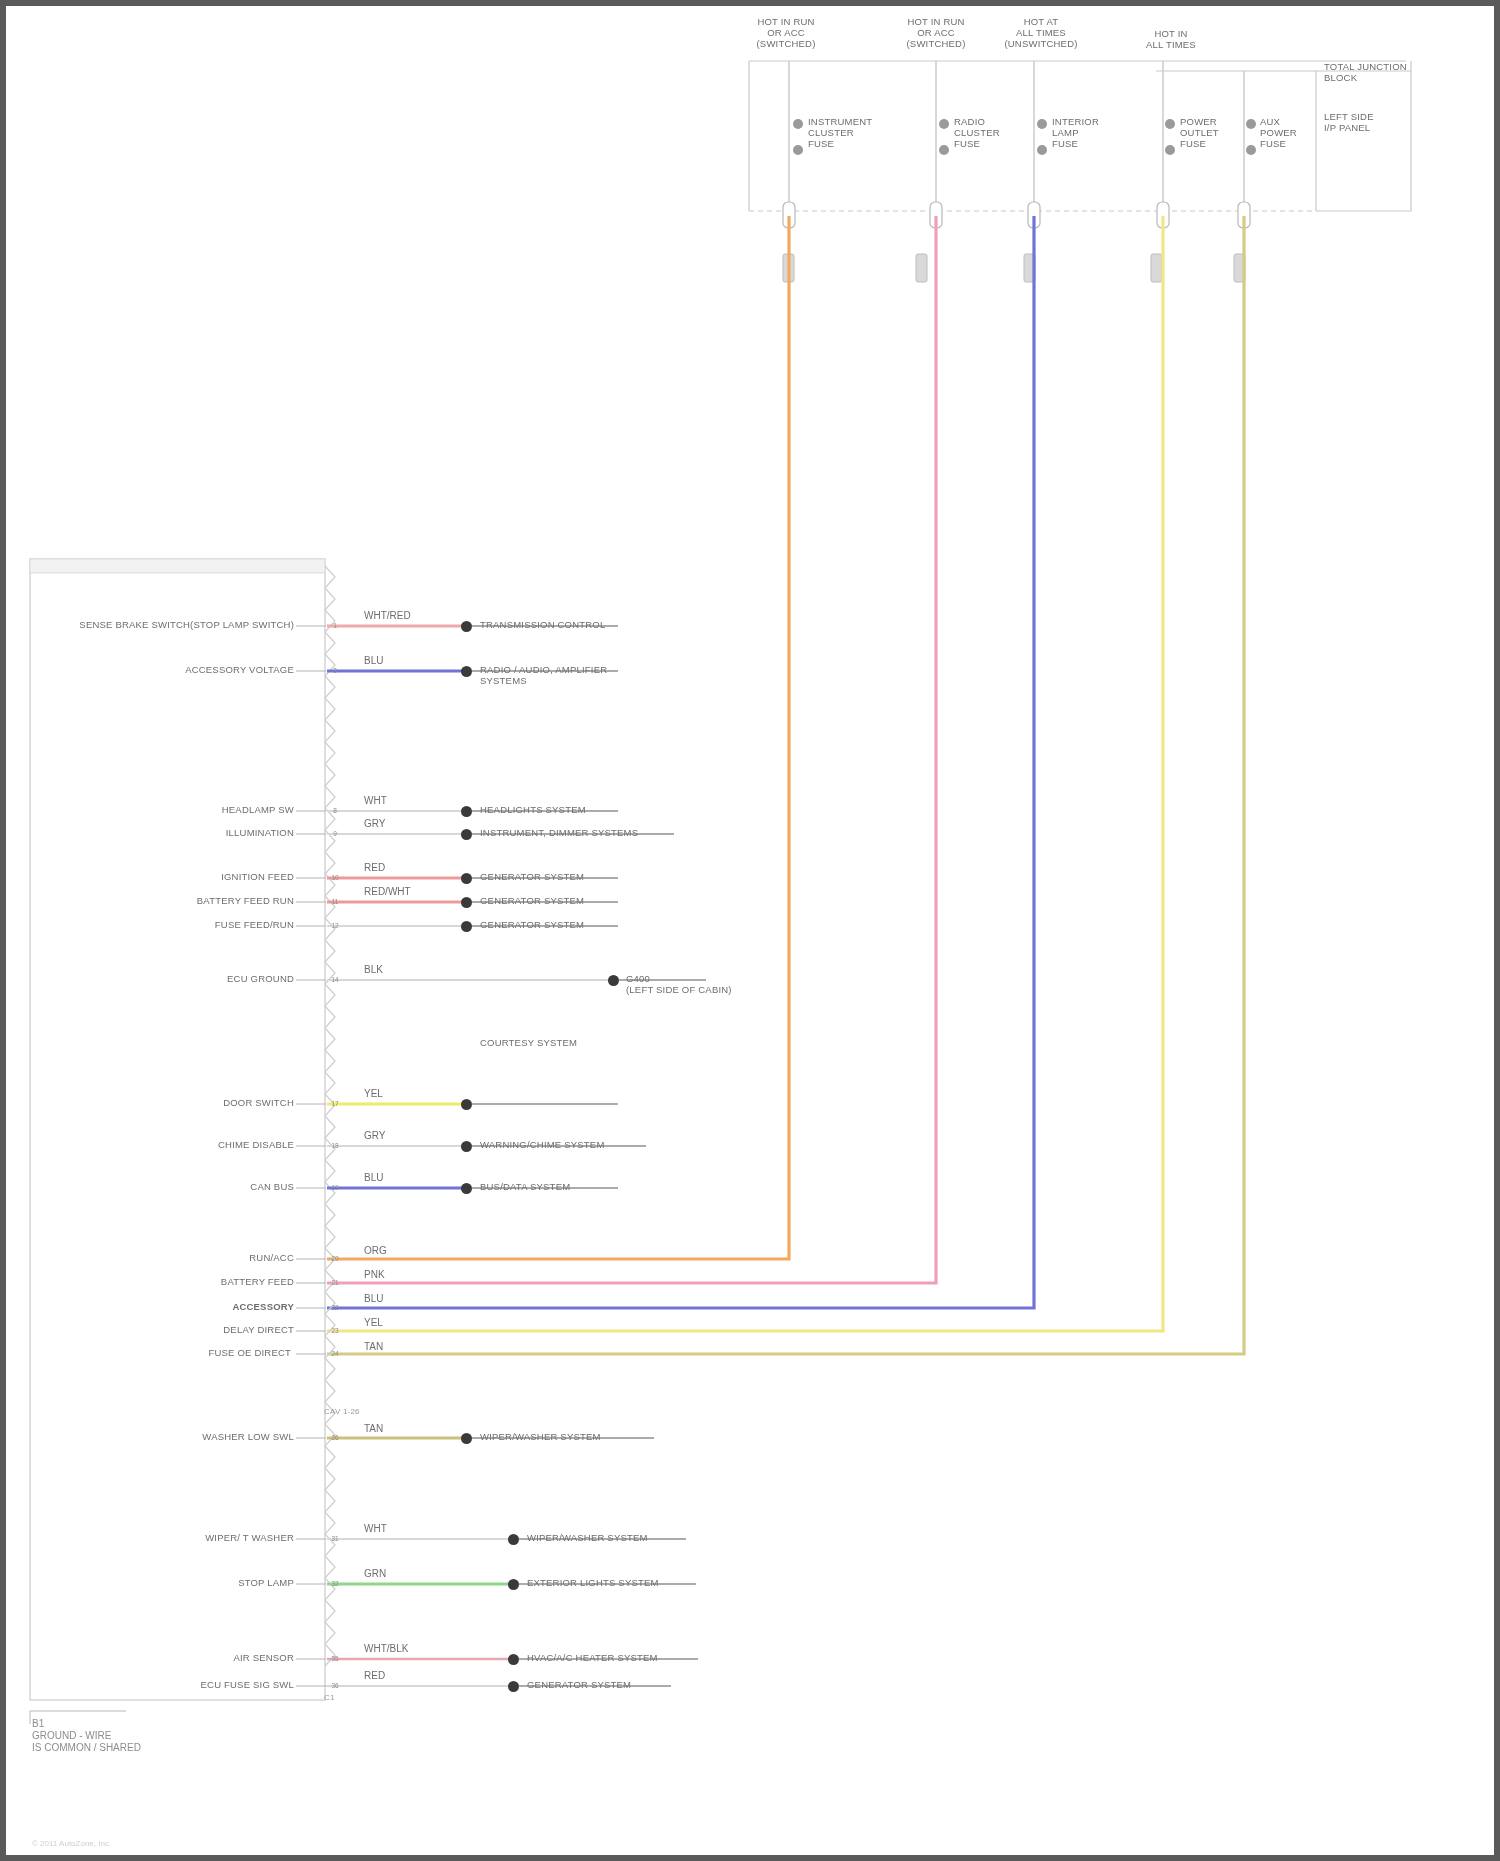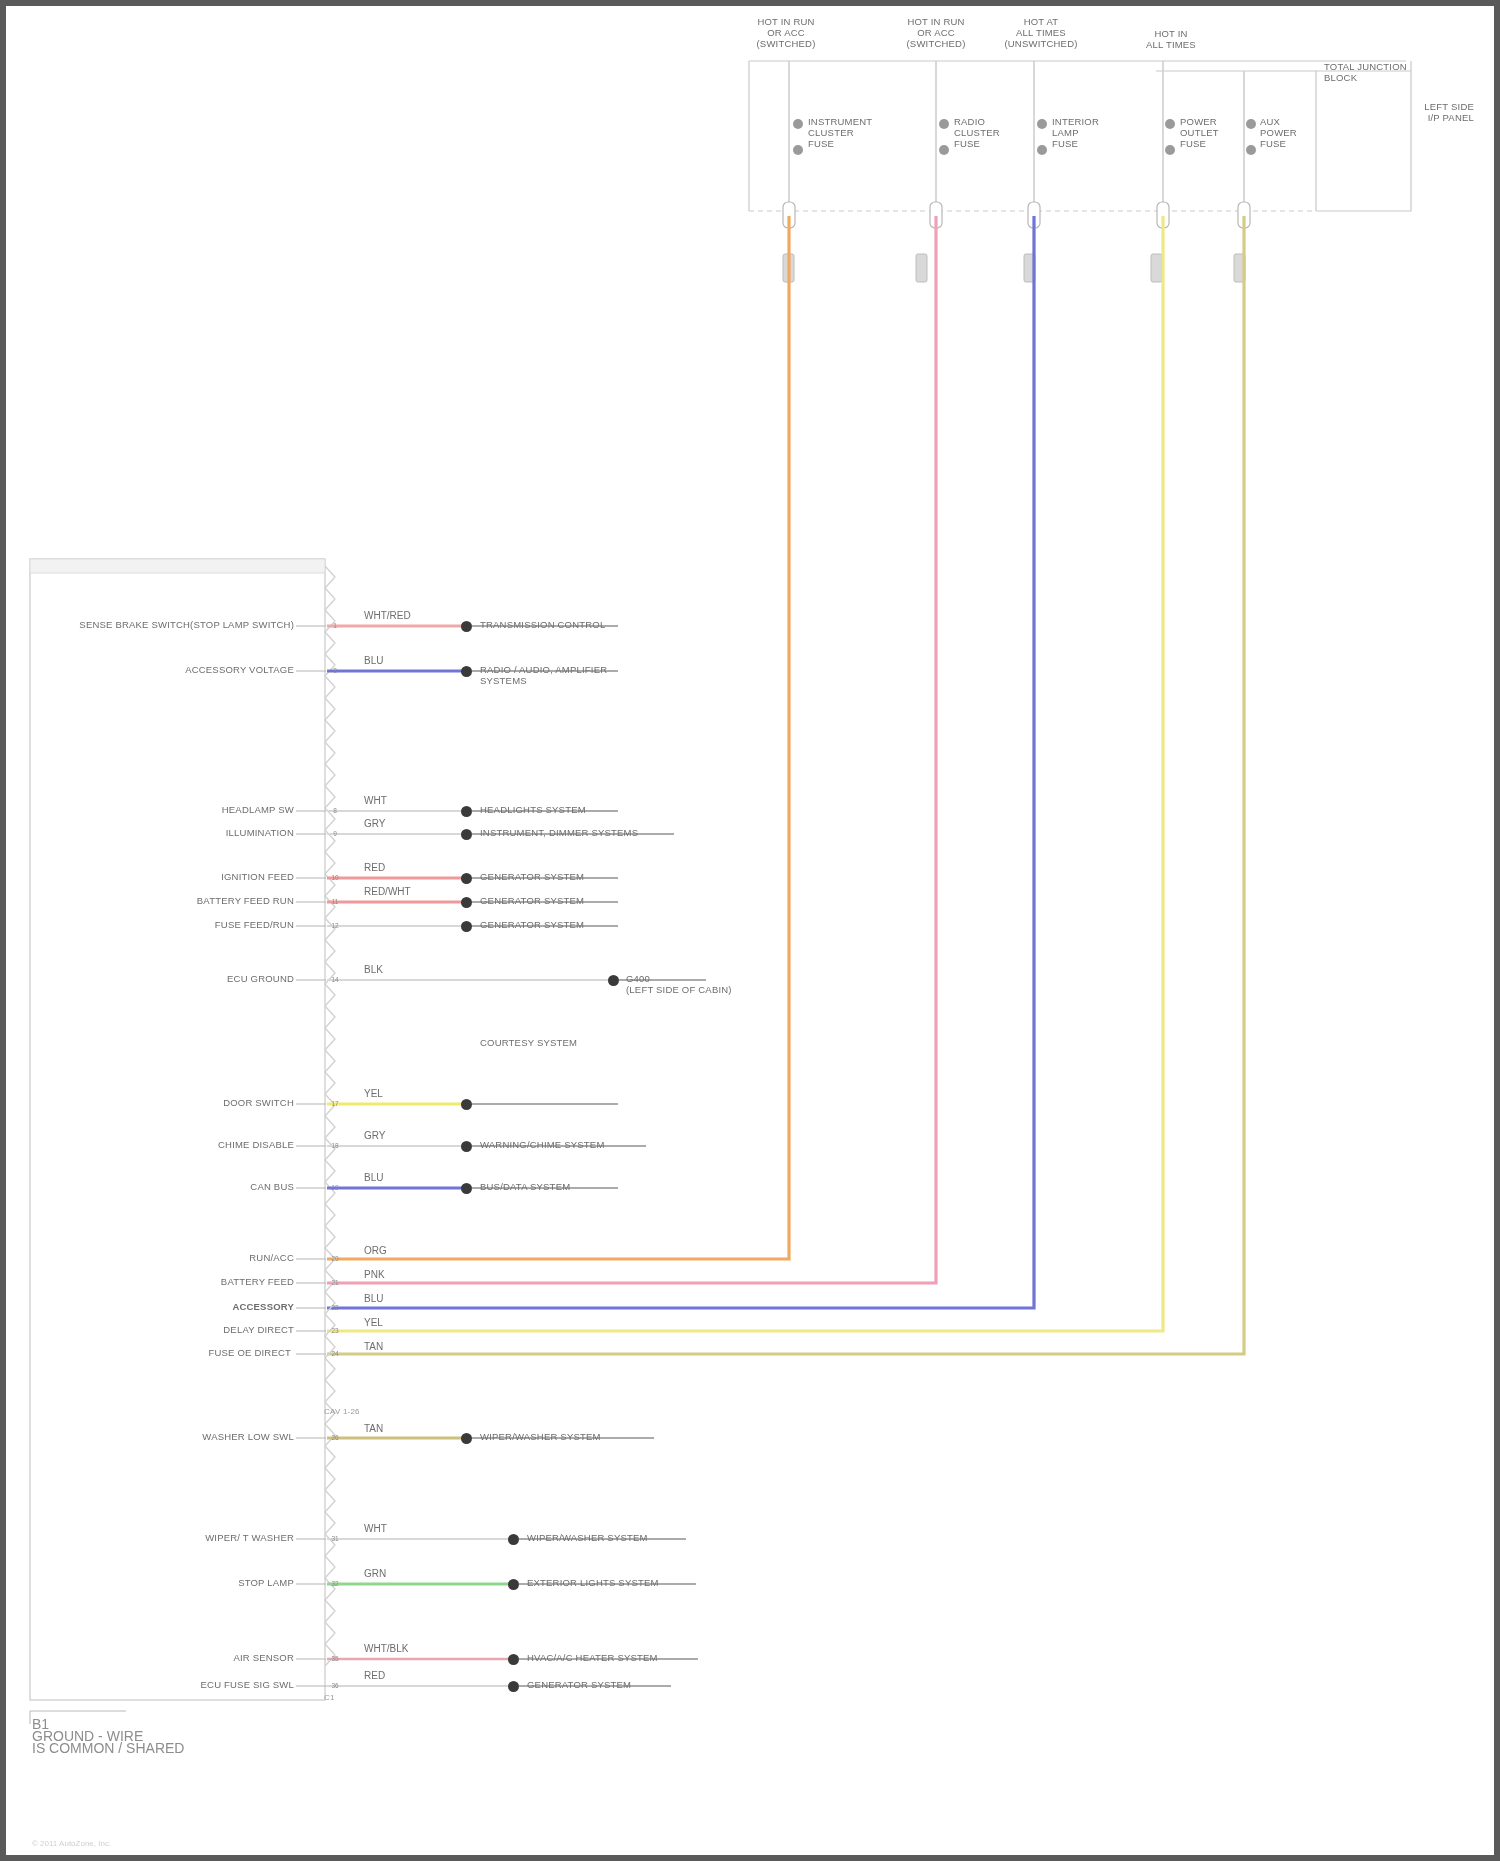--- a/index.html
+++ b/index.html
@@ -29,21 +29,21 @@
   }
   .pinnum{
     position:absolute;color:#8a8a8a;font-size:6.5px;line-height:7px;
     font-family:"Liberation Sans", sans-serif;text-align:center;width:14px;
   }
   .dot{
     position:absolute;width:11px;height:11px;border-radius:50%;
     background:#3a3a3a;
   }
   .footer{
-    position:absolute;color:#8d8d8d;font-size:14px;line-height:12px;
+    position:absolute;color:#8d8d8d;font-size:10px;line-height:12px;
     white-space:pre-line;font-family:"Liberation Sans", sans-serif;
   }
   .credit{
     position:absolute;color:#cfcfcf;font-size:8px;
     font-family:"Liberation Sans", sans-serif;
   }
 </style>
 </head>
 <body>
 
@@ -235,21 +235,21 @@
 FUSE</div>
   <div class="lbl" style="left:1174px;top:110px;width:90px;">POWER
 OUTLET
 FUSE</div>
   <div class="lbl" style="left:1254px;top:110px;width:90px;">AUX
 POWER
 FUSE</div>
 
   <div class="lbl" style="left:1318px;top:55px;width:150px;">TOTAL JUNCTION
 BLOCK</div>
-  <div class="lbl" style="left:1318px;top:95px;width:150px;text-align:right;">LEFT SIDE
+  <div class="lbl" style="left:1318px;top:105px;width:150px;">LEFT SIDE
 I/P PANEL</div>
 
   <div class="lbl r" style="left:40px;top:613px;width:248px;">SENSE BRAKE SWITCH(STOP LAMP SWITCH)</div>
   <div class="lbl r" style="left:40px;top:658px;width:248px;">ACCESSORY VOLTAGE</div>
   <div class="lbl r" style="left:40px;top:798px;width:248px;">HEADLAMP SW</div>
   <div class="lbl r" style="left:40px;top:821px;width:248px;">ILLUMINATION</div>
   <div class="lbl r" style="left:40px;top:865px;width:248px;">IGNITION FEED</div>
   <div class="lbl r" style="left:40px;top:889px;width:248px;">BATTERY FEED RUN</div>
   <div class="lbl r" style="left:40px;top:913px;width:248px;">FUSE FEED/RUN</div>
   <div class="lbl r" style="left:40px;top:967px;width:248px;">ECU GROUND</div>

